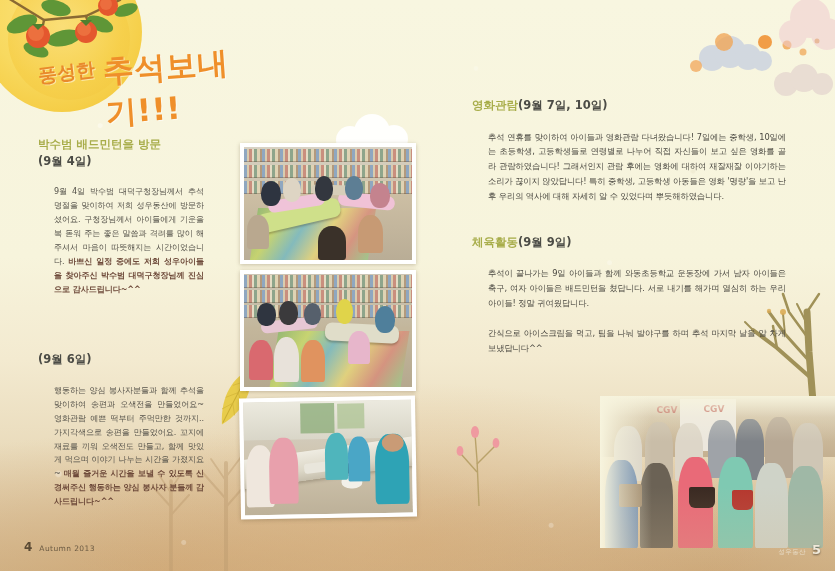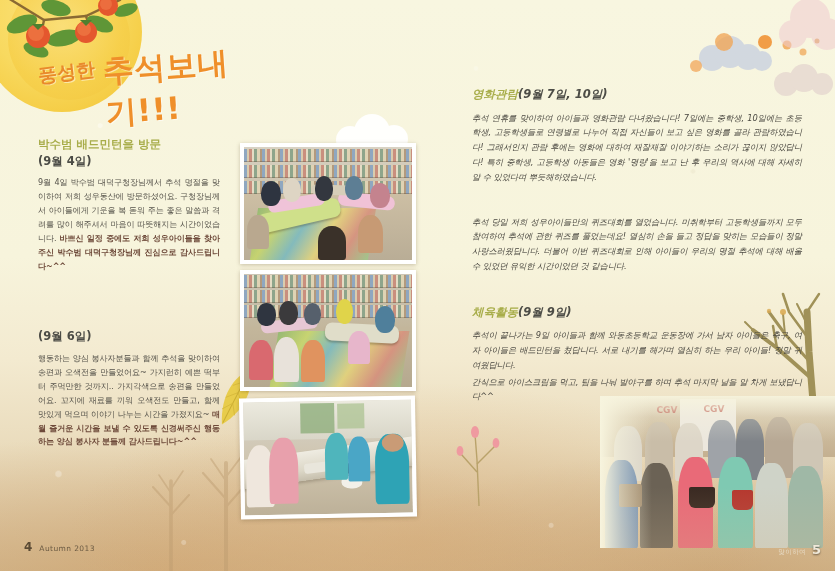--- a/index.html
+++ b/index.html
@@ -54,33 +54,33 @@
     font-family:"DejaVu Sans","Liberation Sans",sans-serif;
   }
   .title-sub{
     position:absolute;left:38px;top:60px;
     font-size:19px;font-weight:bold;color:#e98a2b;
     transform:rotate(-7deg);
     text-shadow:1px 1px 0 rgba(255,255,255,.5);
   }
   
   .col-left{position:absolute;left:38px;top:136px;width:182px;}
-  .col-right{position:absolute;left:472px;top:86px;width:330px;font-style:italic;}
+  .col-right{position:absolute;left:472px;top:97px;width:330px;}
   .art{margin-bottom:22px;}
   .art-h{
     font-size:11.5px;font-weight:bold;line-height:1.45;
     margin:0 0 7px 0;
   }
   .art-h .ttl{color:#a8ad4a;}
   .art-h .dt{color:#4c4c46;}
   .art-h.inline .ttl{color:#a8ad4a;}
   .art-body{
     font-size:8.1px;line-height:1.72;color:#55524a;
     letter-spacing:-.1px;text-align:justify;
-    margin:0;
+    margin:16px;
   }
   .art-body .em{color:#6e4a3a;font-weight:bold;}
   
   .col-right .art-body{color:#4a4841;font-size:8.3px;line-height:1.78;}
   .col-right .art-h{font-size:11.5px;margin-bottom:8px;}
   .col-right .art{margin-bottom:25px;}
   
   .photo{
     position:absolute;background:#fff;padding:4px 4px 4px 4px;
     box-shadow:0 1px 4px rgba(90,70,40,.30);
@@ -295,21 +295,21 @@
         <span>9월 4일 박수범 대덕구청장님께서 추석 명절을 맞이하여 저희 성우동산에 방문하셨어요. 구청장님께서 아이들에게 기운을 복 돋워 주는 좋은 말씀과 격려를 많이 해주셔서 마음이 따뜻해지는 시간이었습니다. </span><span class="em">바쁘신 일정 중에도 저희 성우아이들을 찾아주신 박수범 대덕구청장님께 진심으로 감사드립니다~^^</span>
       </p>
     </div>
 
     <div class="art" style="margin-top:38px;">
       <h2 class="art-h">
         <br>
         <span class="dt">(9월 6일)</span>
       </h2>
       <p class="art-body">
-        <span>행동하는 양심 봉사자분들과 함께 추석을 맞이하여 송편과 오색전을 만들었어요~ 가지런히 예쁜 떡부터 주먹만한 것까지.. 가지각색으로 송편을 만들었어요. 꼬지에 재료를 끼워 오색전도 만들고, 함께 맛있게 먹으며 이야기 나누는 시간을 가졌지요~ </span><span class="em">매월 즐거운 시간을 보낼 수 있도록 신경써주신 행동하는 양심 봉사자 분들께 감사드립니다~^^</span>
+        <span>행동하는 양심 봉사자분들과 함께 추석을 맞이하여 송편과 오색전을 만들었어요~ 영화관람 예쁜 떡부터 주먹만한 것까지.. 가지각색으로 송편을 만들었어요. 꼬지에 재료를 끼워 오색전도 만들고, 함께 맛있게 먹으며 이야기 나누는 시간을 가졌지요~ </span><span class="em">매월 즐거운 시간을 보낼 수 있도록 신경써주신 행동하는 양심 봉사자 분들께 감사드립니다~^^</span>
       </p>
     </div>
 
   </div>
 
   <div class="photo" id="photo-1">
     <div class="inner">
       <div class="scene s1">
         <div class="shelfrow" style="top:2%;"></div>
         <div class="shelfrow" style="top:16%;"></div>
@@ -378,21 +378,20 @@
   <div class="col-right">
 
     <div class="art">
       <h2 class="art-h inline">
         <span class="ttl">영화관람</span><span class="dt">(9월 7일, 10일)</span>
       </h2>
       <p class="art-body">추석 연휴를 맞이하여 아이들과 영화관람 다녀왔습니다! 7일에는 중학생, 10일에는 초등학생, 고등학생들로 연령별로 나누어 직접 자신들이 보고 싶은 영화를 골라 관람하였습니다! 그래서인지 관람 후에는 영화에 대하여 재잘재잘 이야기하는 소리가 끊이지 않았답니다! 특히 중학생, 고등학생 아동들은 영화 '명량'을 보고 난 후 우리의 역사에 대해 자세히 알 수 있었다며 뿌듯해하였습니다.</p>
     </div>
 
     <div class="art" style="margin-top:30px;">
-      <p class="art-body">추석 당일 저희 성우아이들만의 퀴즈대회를 열었습니다. 미취학부터 고등학생들까지 모두 참여하여 추석에 관한 퀴즈를 풀었는데요! 열심히 손을 들고 정답을 맞히는 모습들이 정말 사랑스러웠답니다. 더불어 이번 퀴즈대회로 인해 아이들이 우리의 명절 추석에 대해 배울 수 있었던 유익한 시간이었던 것 같습니다.</p>
     </div>
 
     <div class="art" style="margin-top:30px;">
       <h2 class="art-h inline">
         <span class="ttl">체육활동</span><span class="dt">(9월 9일)</span>
       </h2>
       <p class="art-body">추석이 끝나가는 9일 아이들과 함께 와동초등학교 운동장에 가서 남자 아이들은 축구, 여자 아이들은 배드민턴을 쳤답니다. 서로 내기를 해가며 열심히 하는 우리 아이들! 정말 귀여웠답니다.</p>
       <p class="art-body nb" style="margin-top:2px;">간식으로 아이스크림을 먹고,
 팀을 나눠 발야구를 하며
 추석 마지막 날을 알
@@ -429,17 +428,17 @@
       <div style="position:absolute;left:8%;top:58%;width:10%;height:15%;background:#9b8466;border-radius:2px;"></div>
     </div>
     <div class="grp-fade"></div>
   </div>
 
   <div class="foot-left">
     <span class="foot-num">4</span>
     <span class="foot-txt">Autumn 2013</span>
   </div>
   <div class="foot-right">
-    <span class="foot-txt">맞이하여</span>
+    <span class="foot-txt">성우동산</span>
     <span class="foot-num">5</span>
   </div>
 
 </div>
 
 </body></html>

